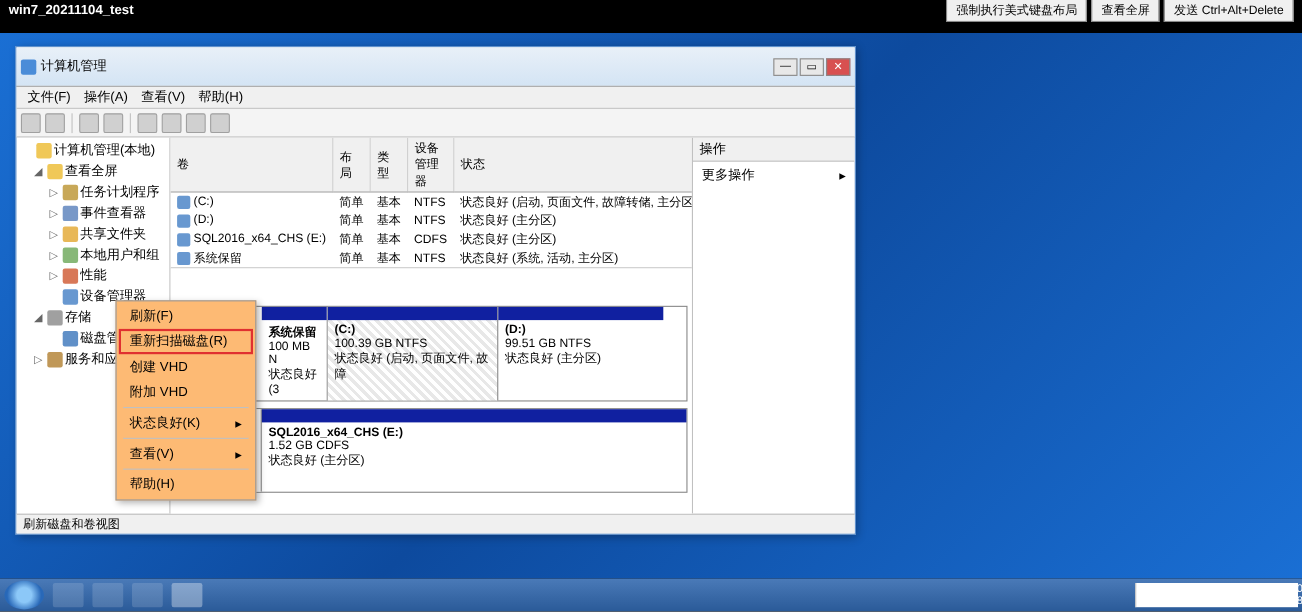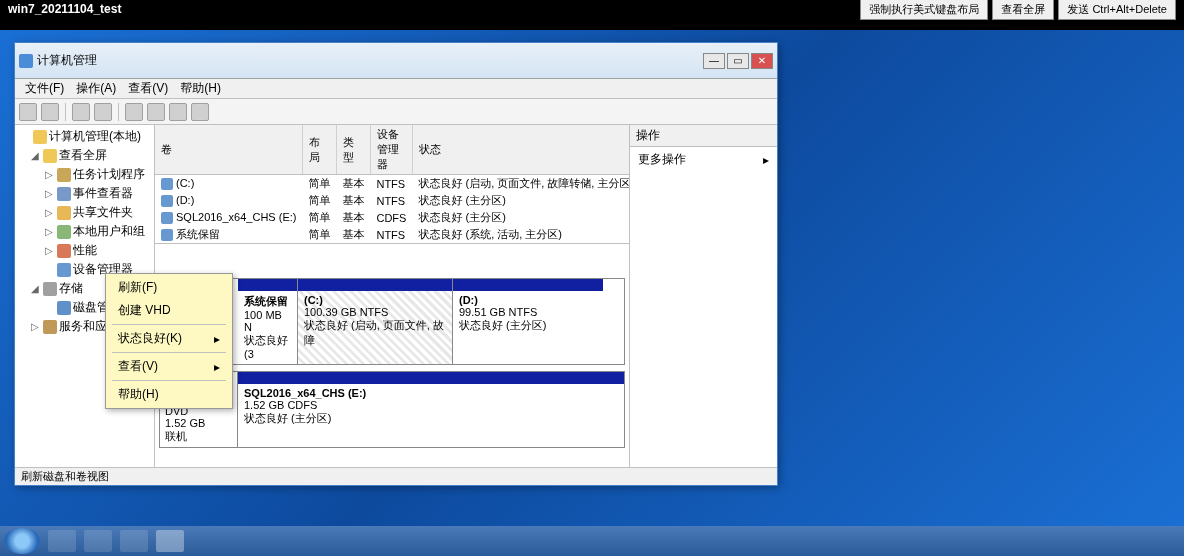--- a/index.html
+++ b/index.html
@@ -56,21 +56,21 @@
 .disk-parts { flex: 1; display: flex; }
 .part { border-right: 1px solid #888; padding: 4px 6px; position: relative; }
 .part:last-child { border-right: none; }
 .part .pbar { height: 12px; background: #1020a0; margin: -4px -6px 3px -6px; }
 .part.hatched { background: repeating-linear-gradient(45deg, #fff, #fff 3px, #e8e8e8 3px, #e8e8e8 6px); }
 .legend { display: flex; gap: 10px; padding: 3px 4px; align-items: center; }
 .legend .lbox { width: 12px; height: 12px; display: inline-block; margin-right: 3px; vertical-align: middle; }
 
 .statusbar { height: 18px; background: #f0f0f0; border-top: 1px solid #c0c0c0; font-size: 11px; padding: 1px 6px; }
 
-.ctx-menu { position: absolute; left: 105px; top: 273px; width: 128px; background: #fef9c3; border: 1px solid #999; box-shadow: 2px 2px 6px rgba(0,0,0,0.3); font-size: 12px; z-index: 100; padding: 2px; }
+.ctx-menu { position: absolute; left: 105px; top: 273px; width: 128px; background: #fdba74; border: 1px solid #999; box-shadow: 2px 2px 6px rgba(0,0,0,0.3); font-size: 12px; z-index: 100; padding: 2px; }
 .ctx-menu .mi { padding: 3px 10px; cursor: pointer; display: flex; justify-content: space-between; align-items: center; }
 .ctx-menu .mi.hl { border: 2px solid #e03030; padding: 1px 8px; }
 .ctx-menu .msep { height: 1px; background: #c0c0c0; margin: 2px 4px; }
 
 .taskbar { position: absolute; left: 0; right: 0; bottom: 0; height: 30px; background: linear-gradient(#4a7ab8, #2a5a98); display: flex; align-items: center; justify-content: space-between; padding: 0 4px; }
 .taskbar .left { display: flex; align-items: center; gap: 8px; }
 .taskbar .start { width: 36px; height: 26px; background: radial-gradient(circle, #8cc8f8 30%, #2868b8 70%); border-radius: 50%; cursor: pointer; }
 .taskbar .ticon2 { width: 28px; height: 22px; background: rgba(255,255,255,0.15); border-radius: 2px; cursor: pointer; }
 .taskbar .right { display: flex; align-items: center; gap: 4px; color: #fff; font-size: 10px; }
 .taskbar .tray { display: flex; gap: 3px; }
@@ -287,22 +287,28 @@
     </div>
   </div>
 
   <div class="statusbar">刷新磁盘和卷视图</div>
 </div>
 
 <div class="ctx-menu">
   <div class="mi">
       <span>刷新(F)</span>
     </div>
+  <div class="mi hl">
+      <span>重新扫描磁盘(R)</span>
+    </div>
   <div class="mi">
       <span>创建 VHD</span>
+    </div>
+  <div class="mi">
+      <span>附加 VHD</span>
     </div>
   <div class="msep"></div>
   <div class="mi">
       <span>状态良好(K)</span>
       <span>▸</span>
     </div>
   <div class="msep"></div>
   <div class="mi">
       <span>查看(V)</span>
       <span>▸</span>
@@ -314,13 +320,27 @@
 </div>
 
 <div class="taskbar">
   <div class="left">
     <div class="start"></div>
     <div class="ticon2"></div>
     <div class="ticon2"></div>
     <div class="ticon2"></div>
     <div class="ticon2" style="background:rgba(255,255,255,0.35)"></div>
   </div>
+  <div class="right">
+    <div class="tray">
+      <span></span>
+      <span></span>
+      <span></span>
+      <span></span>
+      <span></span>
+      <span></span>
+    </div>
+    <div class="clock">
+      <div>14:20</div>
+      <div>2021/12/8</div>
+    </div>
+  </div>
 </div>
 
 </body></html>

